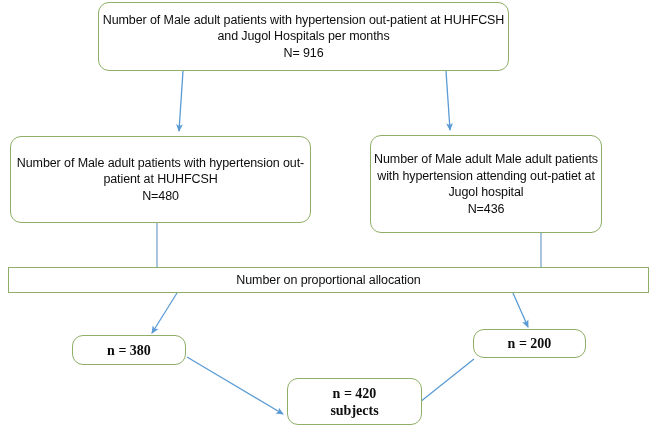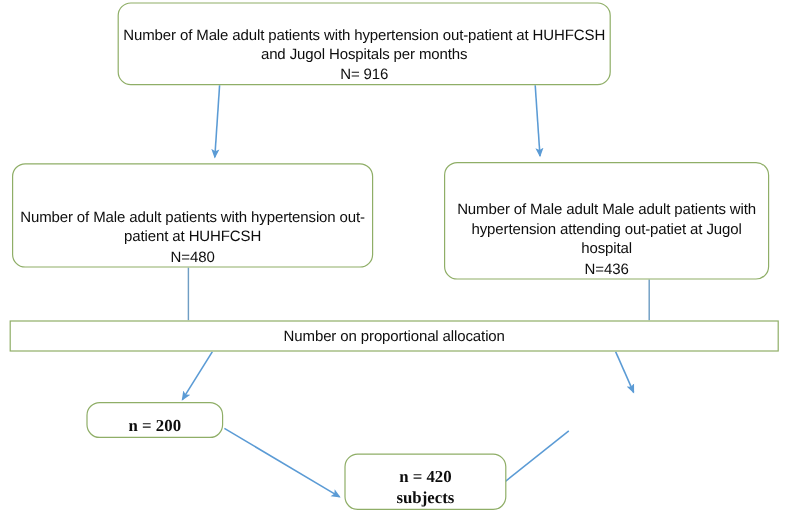--- a/index.html
+++ b/index.html
@@ -29,21 +29,20 @@
     background: #ffffff;
     border: 1px solid #8fae67;
     display: flex;
     align-items: center;
     justify-content: center;
     text-align: center;
     color: #0d0d0d;
   }
   .node.rounded {
     border-radius: 11px;
-    align-items: flex-end;
   }
   .node.sharp {
     border-radius: 0;
   }
   .node .txt {
     display: block;
     width: 100%;
     white-space: pre-line;
   }
   
@@ -57,21 +56,21 @@
   .serif .txt {
     font-family: "Liberation Serif", serif;
     font-weight: bold;
     font-size: 14px;
     line-height: 17px;
   }
 
   
   #node-top        { left: 98px;  top: 2px;   width: 411px; height: 69px; }
   #node-huhfcsh    { left: 10px;  top: 136px; width: 301px; height: 87px; }
-  #node-jugol      { left: 370px; top: 135px; width: 271px; height: 98px; }
+  #node-jugol      { left: 370px; top: 135px; width: 232px; height: 98px; }
   #node-allocation { left: 8px;   top: 267px; width: 641px; height: 26px; }
   #node-n220       { left: 72px;  top: 335px; width: 114px; height: 30px; }
   #node-n200       { left: 473px; top: 329px; width: 113px; height: 29px; }
   #node-n420       { left: 287px; top: 378px; width: 135px; height: 47px; }
 
   #node-allocation .txt { font-size: 12.5px; }
 </style>
 </head>
 <body>
 
@@ -114,22 +113,25 @@
   <div class="node rounded sans" id="node-jugol">
     <span class="txt">Number of Male adult Male adult patients with hypertension attending out-patiet at Jugol hospital
 N=436</span>
   </div>
 
   <div class="node sharp sans" id="node-allocation">
     <span class="txt">Number on proportional allocation</span>
   </div>
 
   <div class="node rounded serif" id="node-n220">
+    <span class="txt">n = 380</span>
+  </div>
+
+  <div class="node rounded serif" id="node-n200">
     <span class="txt">n = 200</span>
   </div>
-
 
   <div class="node rounded serif" id="node-n420">
     <span class="txt">n = 420
 subjects</span>
   </div>
 
 </div>
 
 </body></html>

